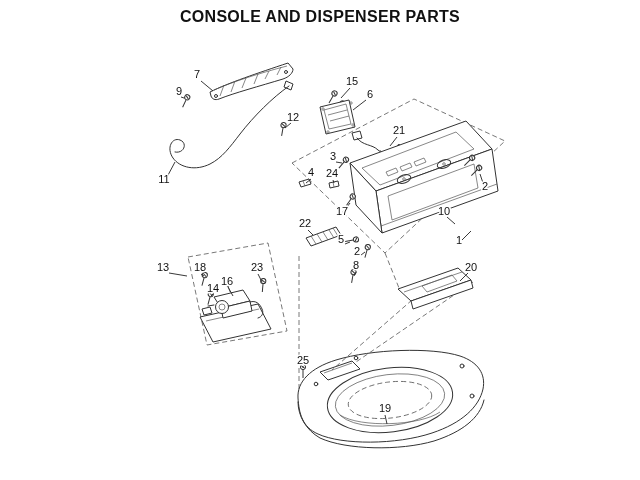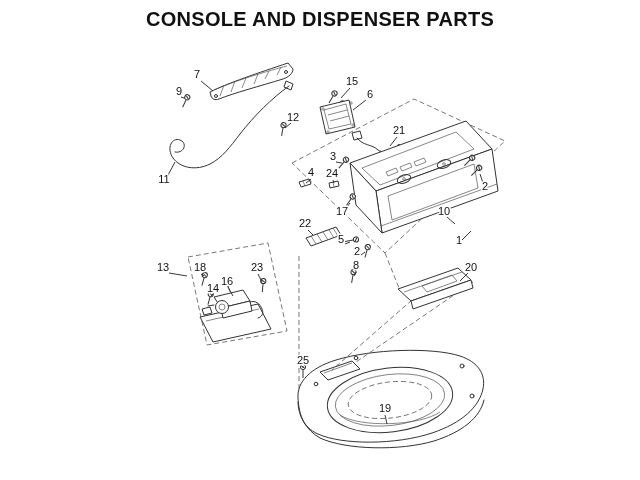--- a/index.html
+++ b/index.html
@@ -1,19 +1,19 @@
 <!DOCTYPE html>
 <html><head>
 <meta charset="utf-8">
 <style>
   html,body{margin:0;padding:0;background:#fff;}
   .page{position:relative;width:640px;height:480px;background:#fff;
         font-family:"Liberation Sans",sans-serif;overflow:hidden;}
   .title{position:absolute;top:8px;left:0;width:100%;text-align:center;
-         font-size:20px;font-weight:bold;letter-spacing:.3px;color:#111;}
+         font-size:16px;font-weight:bold;letter-spacing:.3px;color:#111;}
   svg{position:absolute;top:0;left:0;}
   .part{fill:#fff;stroke:#333;stroke-width:1;stroke-linejoin:round;}
   .ln{fill:none;stroke:#333;stroke-width:1;stroke-linecap:round;}
   .thin{fill:none;stroke:#555;stroke-width:.7;}
   .dash{fill:none;stroke:#555;stroke-width:.8;stroke-dasharray:5 3;}
   .leader{fill:none;stroke:#222;stroke-width:.9;}
   .lbl{font-family:"Liberation Sans",sans-serif;font-size:11px;fill:#111;
        paint-order:stroke;stroke:#fff;stroke-width:3px;stroke-linejoin:round;
        text-anchor:middle;}
 </style>

